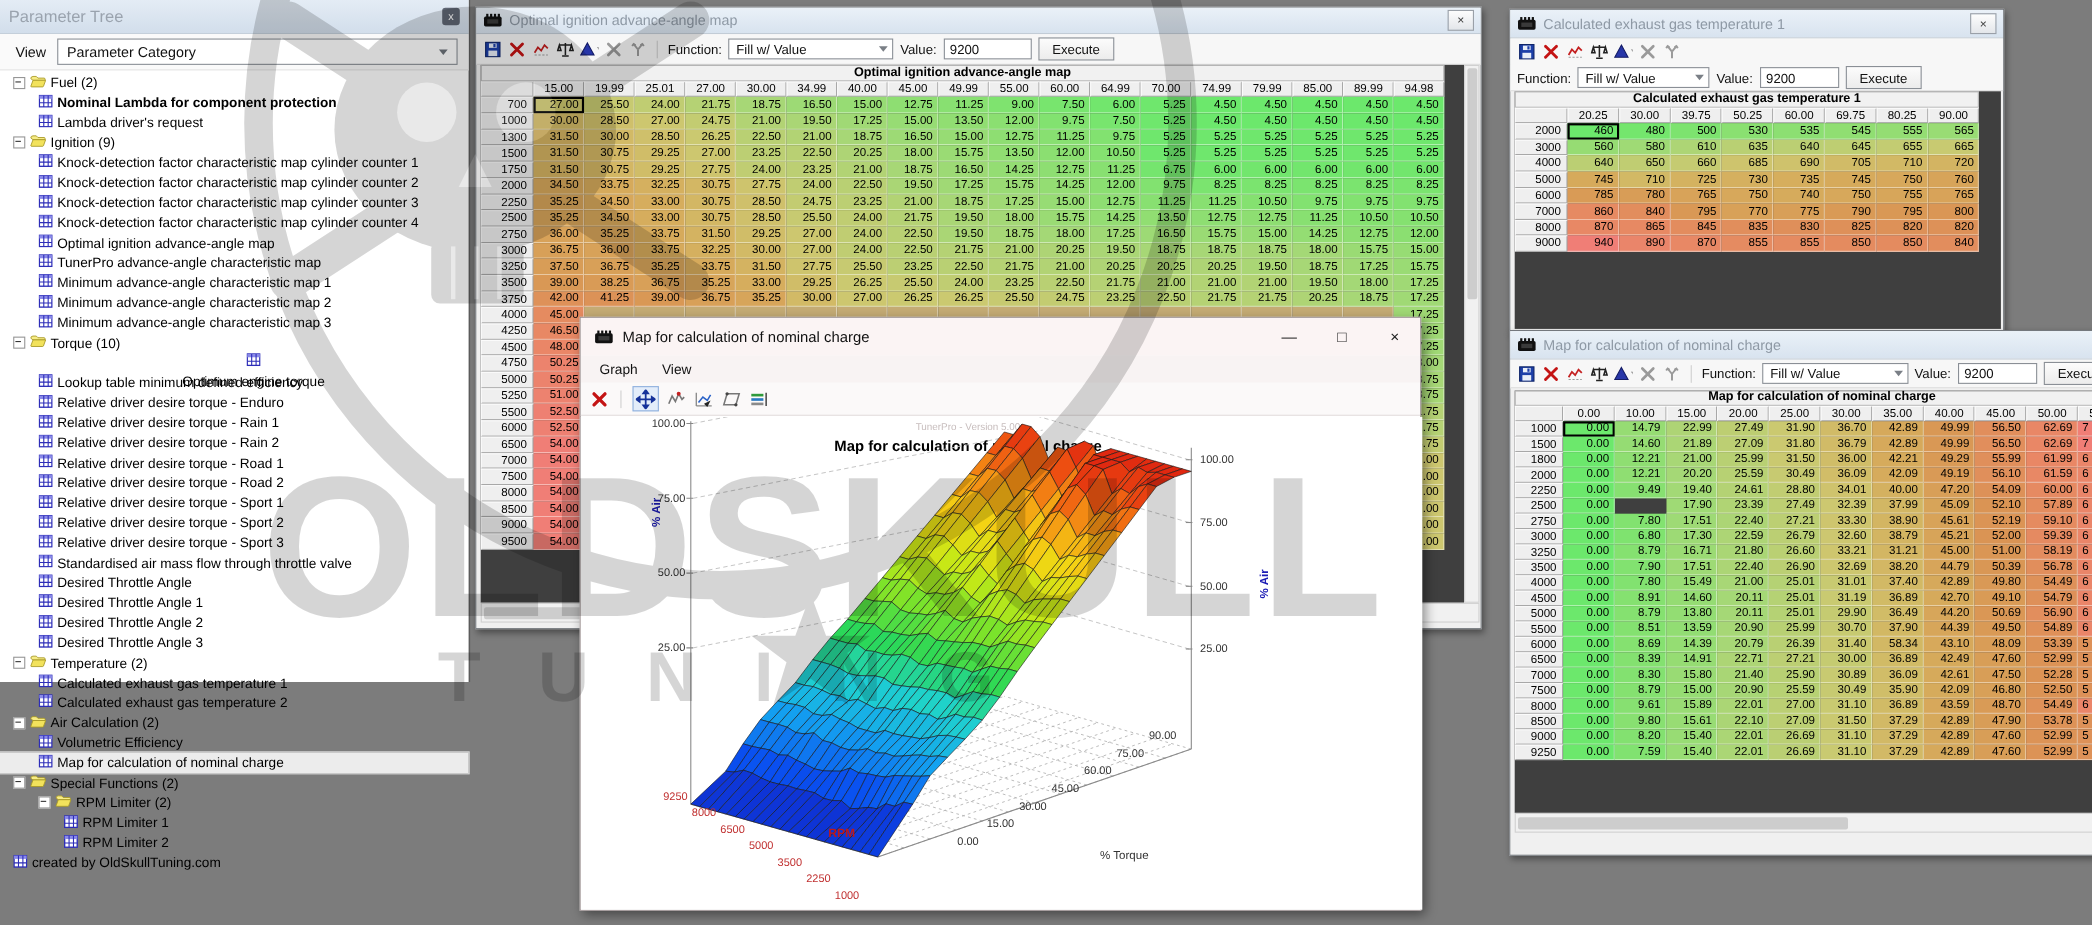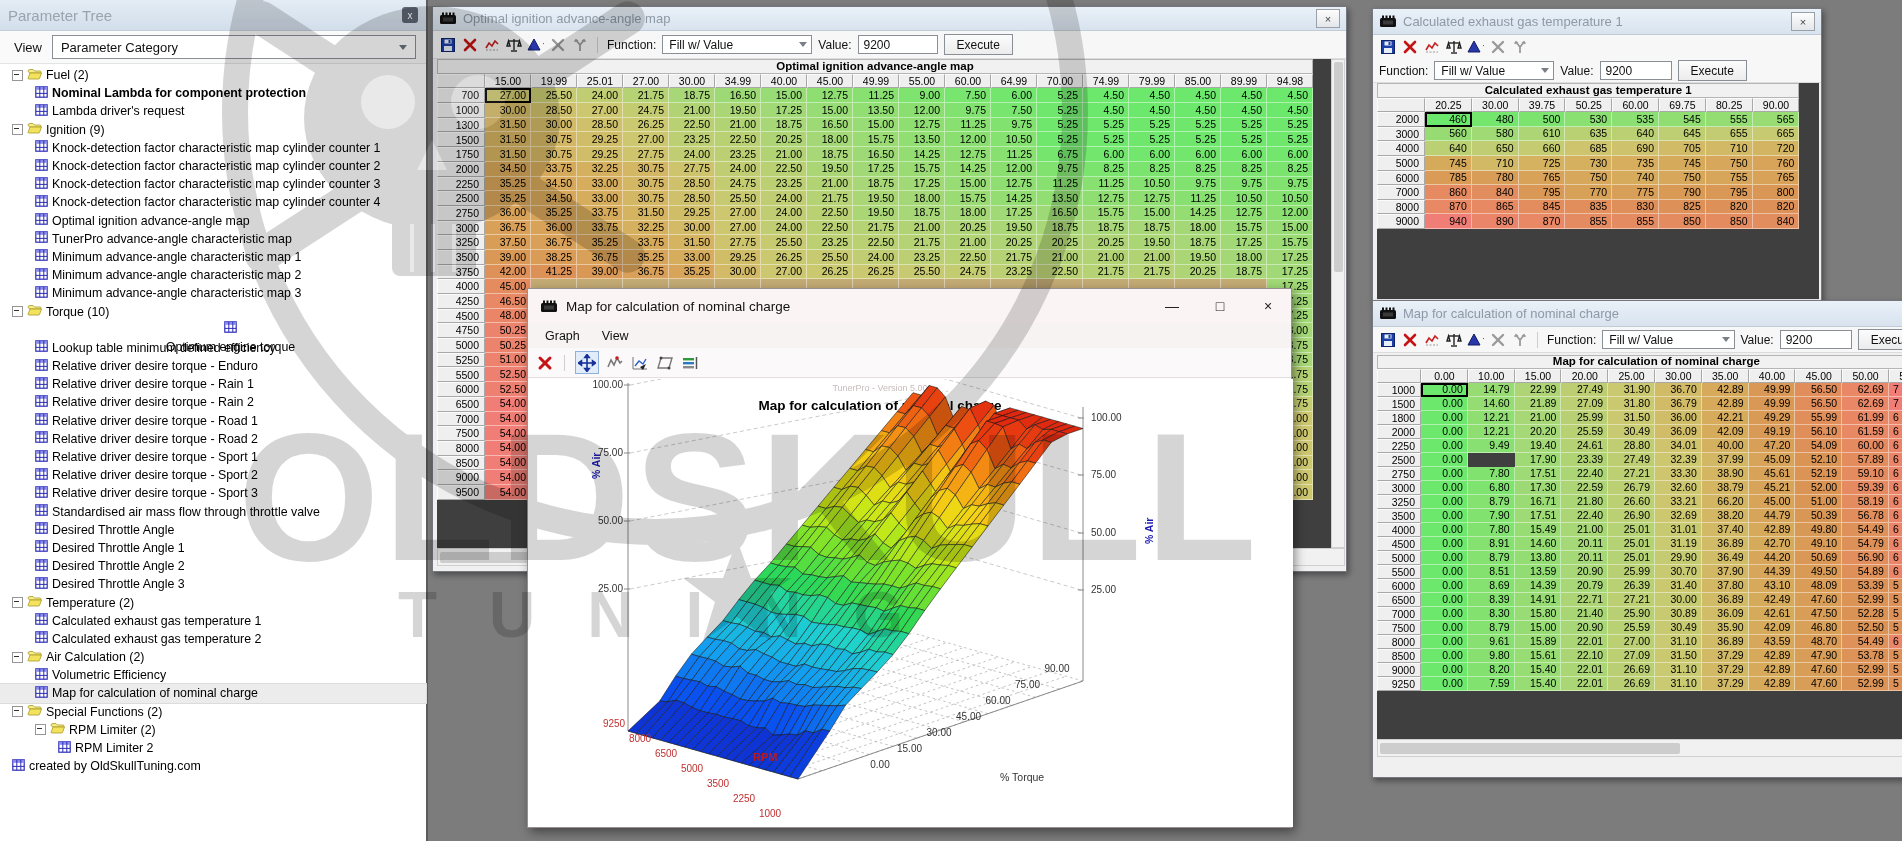--- a/index.html
+++ b/index.html
@@ -36,21 +36,21 @@
        border-right:1px solid #a8a8a8;border-bottom:1px solid #a8a8a8;color:#000;}
   .grid .ch{justify-content:center;}
   .grid .rh{justify-content:flex-end;padding-right:5px;}
   .grid .dc{justify-content:flex-end;padding-right:4px;color:#000;border-right:1px solid rgba(255,255,255,.45);border-bottom:1px solid rgba(255,255,255,.45);}
   .grid .dc.clip{justify-content:flex-start;padding-left:4px;}
   .grid .dc.sel{outline:2px solid #000;outline-offset:-2px;}
   .sbar{position:absolute;background:#f1f1f1;border:1px solid #d0d0d0;box-sizing:border-box;}
   .sbar .thumb{position:absolute;background:#cdcdcd;border-radius:2px;}
 
   
-  #param-tree{position:absolute;left:0;top:0;width:428px;height:841px;background:#fff;border-right:2px solid #5c5c5c;box-sizing:border-box;}
+  #param-tree{position:absolute;left:0;top:0;width:428px;height:620px;background:#fff;border-right:2px solid #5c5c5c;box-sizing:border-box;}
   #pt-title{height:30px;background:linear-gradient(#e4ecf5,#d2deeb);display:flex;align-items:center;padding:0 8px;border-bottom:1px solid #c4cfda;}
   #pt-title .ttl{font-size:15px;color:#9aa3ae;}
   #pt-close{margin-left:auto;width:16px;height:16px;background:#5f6673;border-radius:3px;color:#fff;font-size:10px;
             display:flex;align-items:center;justify-content:center;}
   #pt-viewrow{height:32px;display:flex;align-items:center;gap:10px;padding:0 10px 0 14px;background:#fafafa;border-bottom:1px solid #e4e4e4;}
   #pt-viewrow .vlab{font-size:13px;color:#111;}
   #pt-dd{flex:1;height:22px;background:#fff;border:1px solid #8a8f96;display:flex;align-items:center;justify-content:space-between;
          padding:0 8px;font-size:13px;color:#111;}
   #pt-dd .chev{width:0;height:0;border-left:4px solid transparent;border-right:4px solid transparent;border-top:5px solid #6d737b;}
   #tree-list{list-style:none;margin:2px 0 0 0;padding:0;}
@@ -460,20 +460,30 @@
         </li>
         <li style="padding-left: 35px;">
           <span class="exp">
             <b></b>
           </span>
           <span class="tico2"><svg width="15" height="12">
               <path d="M1 3.5 Q1 1.5 3 1.5 H6 L7.5 3 H13 Q14 3 14 4 V5 H3 Z" fill="#f7ec86" stroke="#a89a28" stroke-width="0.8"></path>
               <path d="M1 10.5 L3 5 H14.5 L12.5 10.5 Q12.3 11 11.6 11 H2 Q1 11 1 10.5 Z" fill="#f2e25c" stroke="#a89a28" stroke-width="0.8"></path>
             </svg></span>
           <span>RPM Limiter (2)</span>
+        </li>
+        <li style="padding-left: 58px;">
+          <span class="tico2"><svg width="13" height="12">
+              <rect x="0.8" y="0.8" width="11.4" height="10.4" fill="#fff" stroke="#2d2db8" stroke-width="1.2"></rect>
+              <rect x="0.8" y="0.8" width="11.4" height="3" fill="#8a8ae8"></rect>
+              <line x1="4.8" y1="0.8" x2="4.8" y2="11.2" stroke="#2d2db8"></line>
+              <line x1="8.8" y1="0.8" x2="8.8" y2="11.2" stroke="#2d2db8"></line>
+              <line x1="0.8" y1="7.4" x2="12.2" y2="7.4" stroke="#2d2db8"></line>
+            </svg></span>
+          <span>RPM Limiter 1</span>
         </li>
         <li style="padding-left: 58px;">
           <span class="tico2"><svg width="13" height="12">
               <rect x="0.8" y="0.8" width="11.4" height="10.4" fill="#fff" stroke="#2d2db8" stroke-width="1.2"></rect>
               <rect x="0.8" y="0.8" width="11.4" height="3" fill="#8a8ae8"></rect>
               <line x1="4.8" y1="0.8" x2="4.8" y2="11.2" stroke="#2d2db8"></line>
               <line x1="8.8" y1="0.8" x2="8.8" y2="11.2" stroke="#2d2db8"></line>
               <line x1="0.8" y1="7.4" x2="12.2" y2="7.4" stroke="#2d2db8"></line>
             </svg></span>
           <span>RPM Limiter 2</span>
@@ -1518,21 +1528,21 @@
           <div class="dc" style="background: rgb(218, 148, 84);">52.00</div>
           <div class="dc" style="background: rgb(229, 138, 97);">59.39</div>
           <div class="dc clip" style="background: rgb(234, 133, 105);">6</div>
           <div class="rh">3250</div>
           <div class="dc" style="background: rgb(108, 232, 108);">0.00</div>
           <div class="dc" style="background: rgb(133, 225, 112);">8.79</div>
           <div class="dc" style="background: rgb(155, 219, 116);">16.71</div>
           <div class="dc" style="background: rgb(170, 214, 117);">21.80</div>
           <div class="dc" style="background: rgb(186, 208, 115);">26.60</div>
           <div class="dc" style="background: rgb(206, 198, 110);">33.21</div>
-          <div class="dc" style="background: rgb(211, 182, 99);">66.20</div>
+          <div class="dc" style="background: rgb(211, 182, 99);">31.21</div>
           <div class="dc" style="background: rgb(215, 164, 89);">45.00</div>
           <div class="dc" style="background: rgb(218, 150, 85);">51.00</div>
           <div class="dc" style="background: rgb(227, 140, 95);">58.19</div>
           <div class="dc clip" style="background: rgb(234, 133, 105);">6</div>
           <div class="rh">3500</div>
           <div class="dc" style="background: rgb(108, 232, 108);">0.00</div>
           <div class="dc" style="background: rgb(130, 226, 112);">7.90</div>
           <div class="dc" style="background: rgb(158, 218, 117);">17.51</div>
           <div class="dc" style="background: rgb(172, 213, 117);">22.40</div>
           <div class="dc" style="background: rgb(187, 207, 115);">26.90</div>
@@ -1590,21 +1600,21 @@
           <div class="dc" style="background: rgb(217, 154, 86);">49.50</div>
           <div class="dc" style="background: rgb(223, 144, 89);">54.89</div>
           <div class="dc clip" style="background: rgb(234, 133, 105);">6</div>
           <div class="rh">6000</div>
           <div class="dc" style="background: rgb(108, 232, 108);">0.00</div>
           <div class="dc" style="background: rgb(133, 225, 112);">8.69</div>
           <div class="dc" style="background: rgb(149, 221, 115);">14.39</div>
           <div class="dc" style="background: rgb(167, 215, 118);">20.79</div>
           <div class="dc" style="background: rgb(185, 208, 115);">26.39</div>
           <div class="dc" style="background: rgb(202, 201, 112);">31.40</div>
-          <div class="dc" style="background: rgb(210, 184, 100);">37.80</div>
+          <div class="dc" style="background: rgb(210, 184, 100);">58.34</div>
           <div class="dc" style="background: rgb(215, 169, 91);">43.10</div>
           <div class="dc" style="background: rgb(217, 157, 87);">48.09</div>
           <div class="dc" style="background: rgb(220, 146, 87);">53.39</div>
           <div class="dc clip" style="background: rgb(221, 145, 88);">5</div>
           <div class="rh">6500</div>
           <div class="dc" style="background: rgb(108, 232, 108);">0.00</div>
           <div class="dc" style="background: rgb(132, 225, 112);">8.39</div>
           <div class="dc" style="background: rgb(150, 220, 115);">14.91</div>
           <div class="dc" style="background: rgb(173, 213, 117);">22.71</div>
           <div class="dc" style="background: rgb(188, 207, 115);">27.21</div>

